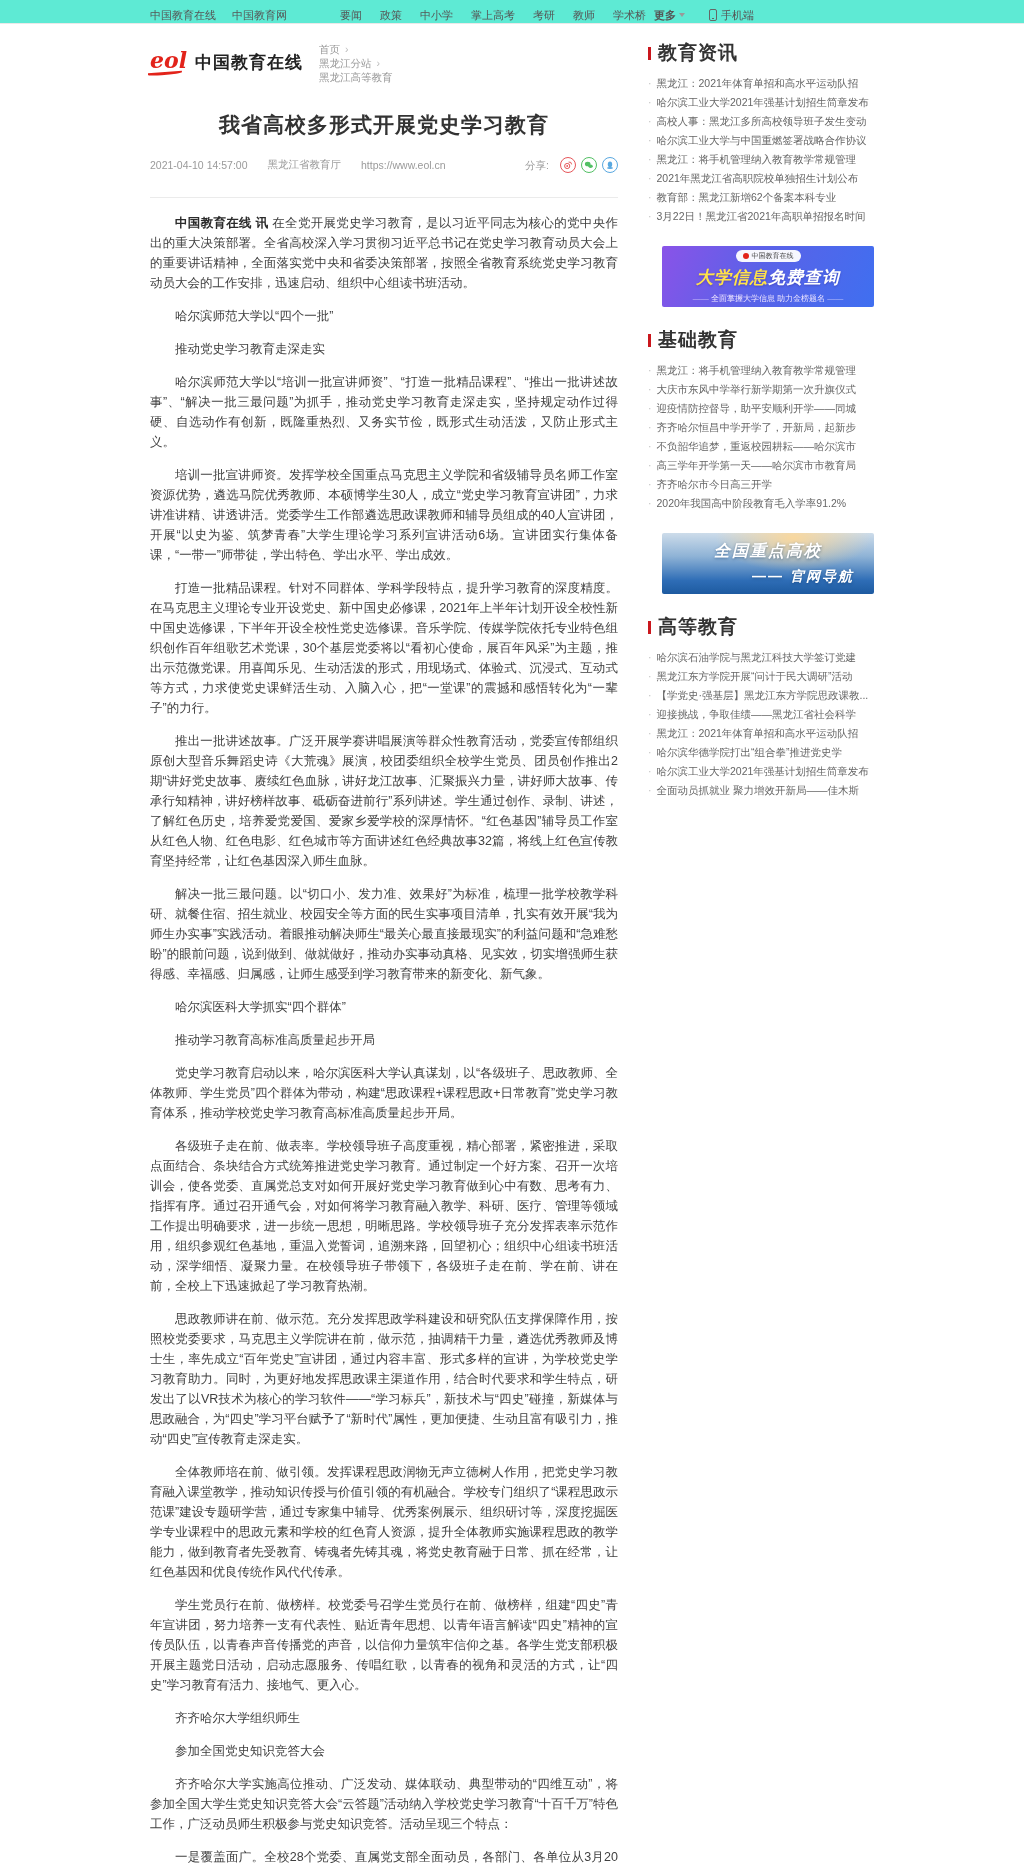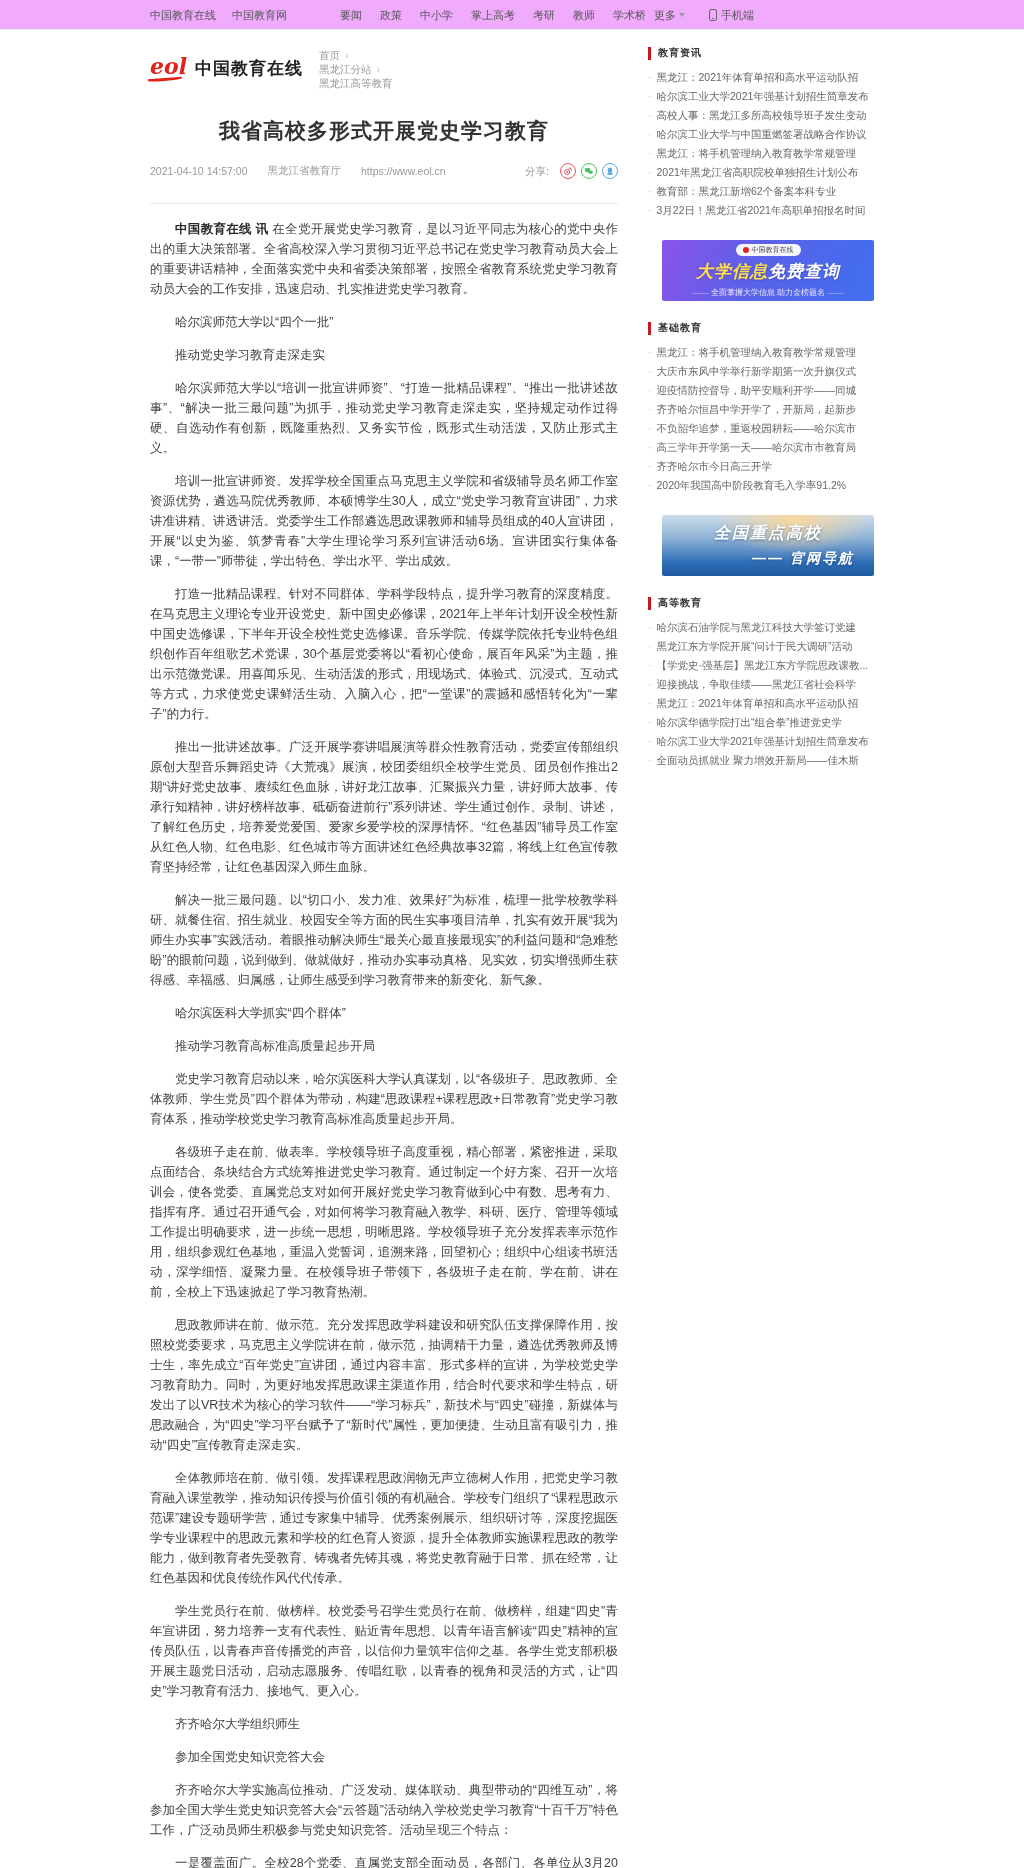--- a/index.html
+++ b/index.html
@@ -1,26 +1,26 @@
 <!DOCTYPE html>
 <html><head>
 <meta charset="utf-8">
 <style>
   * { margin:0; padding:0; box-sizing:border-box; }
   body { font-family:"Liberation Sans","DejaVu Sans",sans-serif; background:#fff; color:#333; }
   a, .link { text-decoration:none; color:inherit; cursor:pointer; }
   ul { list-style:none;flex-direction:column; }
 
   
-  .topbar { height:30px; background:#f0abfc; border-bottom:1px solid #e9e9e9; font-size:11px; color:#555; }
+  .topbar { height:24px; background:#5eead4; border-bottom:1px solid #e9e9e9; font-size:11px; color:#555; }
   .topbar-wrap { width:724px; margin:0 auto; height:30px; display:flex; align-items:center; justify-content:space-between; }
   .topbar-left span { margin-right:16px; }
   .topbar-right { display:flex; align-items:center; padding-right:120px; }
   .topbar-right .tnav-item { margin-left:18px; }
-  .more-wrap { display:flex; align-items:center; margin-left:8px; }
+  .more-wrap { display:flex; align-items:center; margin-left:8px;font-weight:bold; }
   .caret { width:0; height:0; border-left:3px solid transparent; border-right:3px solid transparent; border-top:4px solid #999; margin-left:3px; }
   .mobile-wrap { display:flex; align-items:center; margin-left:24px; }
   .phone-icon { display:inline-block; width:8px; height:12px; border:1px solid #666; border-radius:2px; margin-right:4px; position:relative; }
   .phone-icon:after { content:""; position:absolute; left:2px; bottom:1px; width:2px; height:1px; background:#666; }
 
   
   .main { width:724px; margin:0 auto; display:flex; align-items:flex-start; }
   .col-left { width:468px; }
   .col-right { width:256px; padding-left:30px; padding-top:16px; }
 
@@ -45,21 +45,21 @@
   .share-qq { background:#fff; border:1px solid #59a8e0; }
 
   .article-body { padding-top:2px; }
   .para { font-size:12.5px; line-height:20px; color:#404040; text-indent:2em; margin:13px 0; text-align:justify; }
   .lead-prefix { font-weight:bold; color:#2b2b2b; }
 
   
   .side-section { margin-bottom:20px; }
   .side-head { display:flex; align-items:center; margin-bottom:8px; }
   .bar-mark { width:3px; height:13px; background:#ca171d; margin-right:7px; }
-  .side-title { font-size:10px; font-weight:bold; color:#333; letter-spacing:1px; }
+  .side-title { font-size:19px; font-weight:bold; color:#333; letter-spacing:1px; }
   .side-list li { font-size:10.5px; color:#666; line-height:19px; white-space:nowrap; overflow:hidden; }
   .side-list li:before { content:"\00B7"; color:#c0c0c0; margin-right:5px; }
 
   .banner { width:212px; height:61px; border-radius:2px; margin:2px 0 20px 14px; overflow:hidden; }
   .banner1 { background:linear-gradient(115deg,#8a53e8 0%,#5a62e8 45%,#3f6ff0 100%); display:flex; flex-direction:column; align-items:center; justify-content:center; }
   .b1-pill { display:flex; align-items:center; background:rgba(255,255,255,.95); border-radius:8px; padding:1px 7px; font-size:7px; color:#444; }
   .b1-dot { width:6px; height:6px; border-radius:50%; background:#e2231a; margin-right:3px; }
   .b1-main { font-size:17px; font-weight:bold; font-style:italic; letter-spacing:1px; margin:4px 0 4px; text-shadow:0 1px 2px rgba(40,20,120,.35); }
   .b1-main .y { color:#ffe24a; }
   .b1-main .w { color:#fff; }
@@ -141,21 +141,21 @@
         <span class="share-icon share-qq">
           <svg width="10" height="10" viewBox="0 0 10 10">
               <ellipse cx="5" cy="4.4" rx="2.2" ry="2.8" fill="#59a8e0"></ellipse>
               <ellipse cx="5" cy="8" rx="3" ry="1" fill="#59a8e0"></ellipse>
             </svg>
         </span>
       </span>
     </div>
 
     <div class="article-body">
-      <p class="para"><span class="lead-prefix">中国教育在线 讯</span><span> 在全党开展党史学习教育，是以习近平同志为核心的党中央作出的重大决策部署。全省高校深入学习贯彻习近平总书记在党史学习教育动员大会上的重要讲话精神，全面落实党中央和省委决策部署，按照全省教育系统党史学习教育动员大会的工作安排，迅速启动、扎实推进党史学习教育。</span></p>
+      <p class="para"><span class="lead-prefix">中国教育在线 讯</span><span> 在全党开展党史学习教育，是以习近平同志为核心的党中央作出的重大决策部署。全省高校深入学习贯彻习近平总书记在党史学习教育动员大会上的重要讲话精神，全面落实党中央和省委决策部署，按照全省教育系统党史学习教育动员大会的工作安排，迅速启动、组织中心组读书班活动。</span></p>
       <div>
 
       <p class="para">哈尔滨师范大学以“四个一批”</p>
           <p class="para">推动党史学习教育走深走实</p>
           <p class="para">哈尔滨师范大学以“培训一批宣讲师资”、“打造一批精品课程”、“推出一批讲述故事”、“解决一批三最问题”为抓手，推动党史学习教育走深走实，坚持规定动作过得硬、自选动作有创新，既隆重热烈、又务实节俭，既形式生动活泼，又防止形式主义。</p>
           <p class="para">培训一批宣讲师资。发挥学校全国重点马克思主义学院和省级辅导员名师工作室资源优势，遴选马院优秀教师、本硕博学生30人，成立“党史学习教育宣讲团”，力求讲准讲精、讲透讲活。党委学生工作部遴选思政课教师和辅导员组成的40人宣讲团，开展“以史为鉴、筑梦青春”大学生理论学习系列宣讲活动6场。宣讲团实行集体备课，“一带一”师带徒，学出特色、学出水平、学出成效。</p>
           <p class="para">打造一批精品课程。针对不同群体、学科学段特点，提升学习教育的深度精度。在马克思主义理论专业开设党史、新中国史必修课，2021年上半年计划开设全校性新中国史选修课，下半年开设全校性党史选修课。音乐学院、传媒学院依托专业特色组织创作百年组歌艺术党课，30个基层党委将以“看初心使命，展百年风采”为主题，推出示范微党课。用喜闻乐见、生动活泼的形式，用现场式、体验式、沉浸式、互动式等方式，力求使党史课鲜活生动、入脑入心，把“一堂课”的震撼和感悟转化为“一辈子”的力行。</p>
           <p class="para">推出一批讲述故事。广泛开展学赛讲唱展演等群众性教育活动，党委宣传部组织原创大型音乐舞蹈史诗《大荒魂》展演，校团委组织全校学生党员、团员创作推出2期“讲好党史故事、赓续红色血脉，讲好龙江故事、汇聚振兴力量，讲好师大故事、传承行知精神，讲好榜样故事、砥砺奋进前行”系列讲述。学生通过创作、录制、讲述，了解红色历史，培养爱党爱国、爱家乡爱学校的深厚情怀。“红色基因”辅导员工作室从红色人物、红色电影、红色城市等方面讲述红色经典故事32篇，将线上红色宣传教育坚持经常，让红色基因深入师生血脉。</p>
           <p class="para">解决一批三最问题。以“切口小、发力准、效果好”为标准，梳理一批学校教学科研、就餐住宿、招生就业、校园安全等方面的民生实事项目清单，扎实有效开展“我为师生办实事”实践活动。着眼推动解决师生“最关心最直接最现实”的利益问题和“急难愁盼”的眼前问题，说到做到、做就做好，推动办实事动真格、见实效，切实增强师生获得感、幸福感、归属感，让师生感受到学习教育带来的新变化、新气象。</p>
           <p class="para">哈尔滨医科大学抓实“四个群体”</p>

